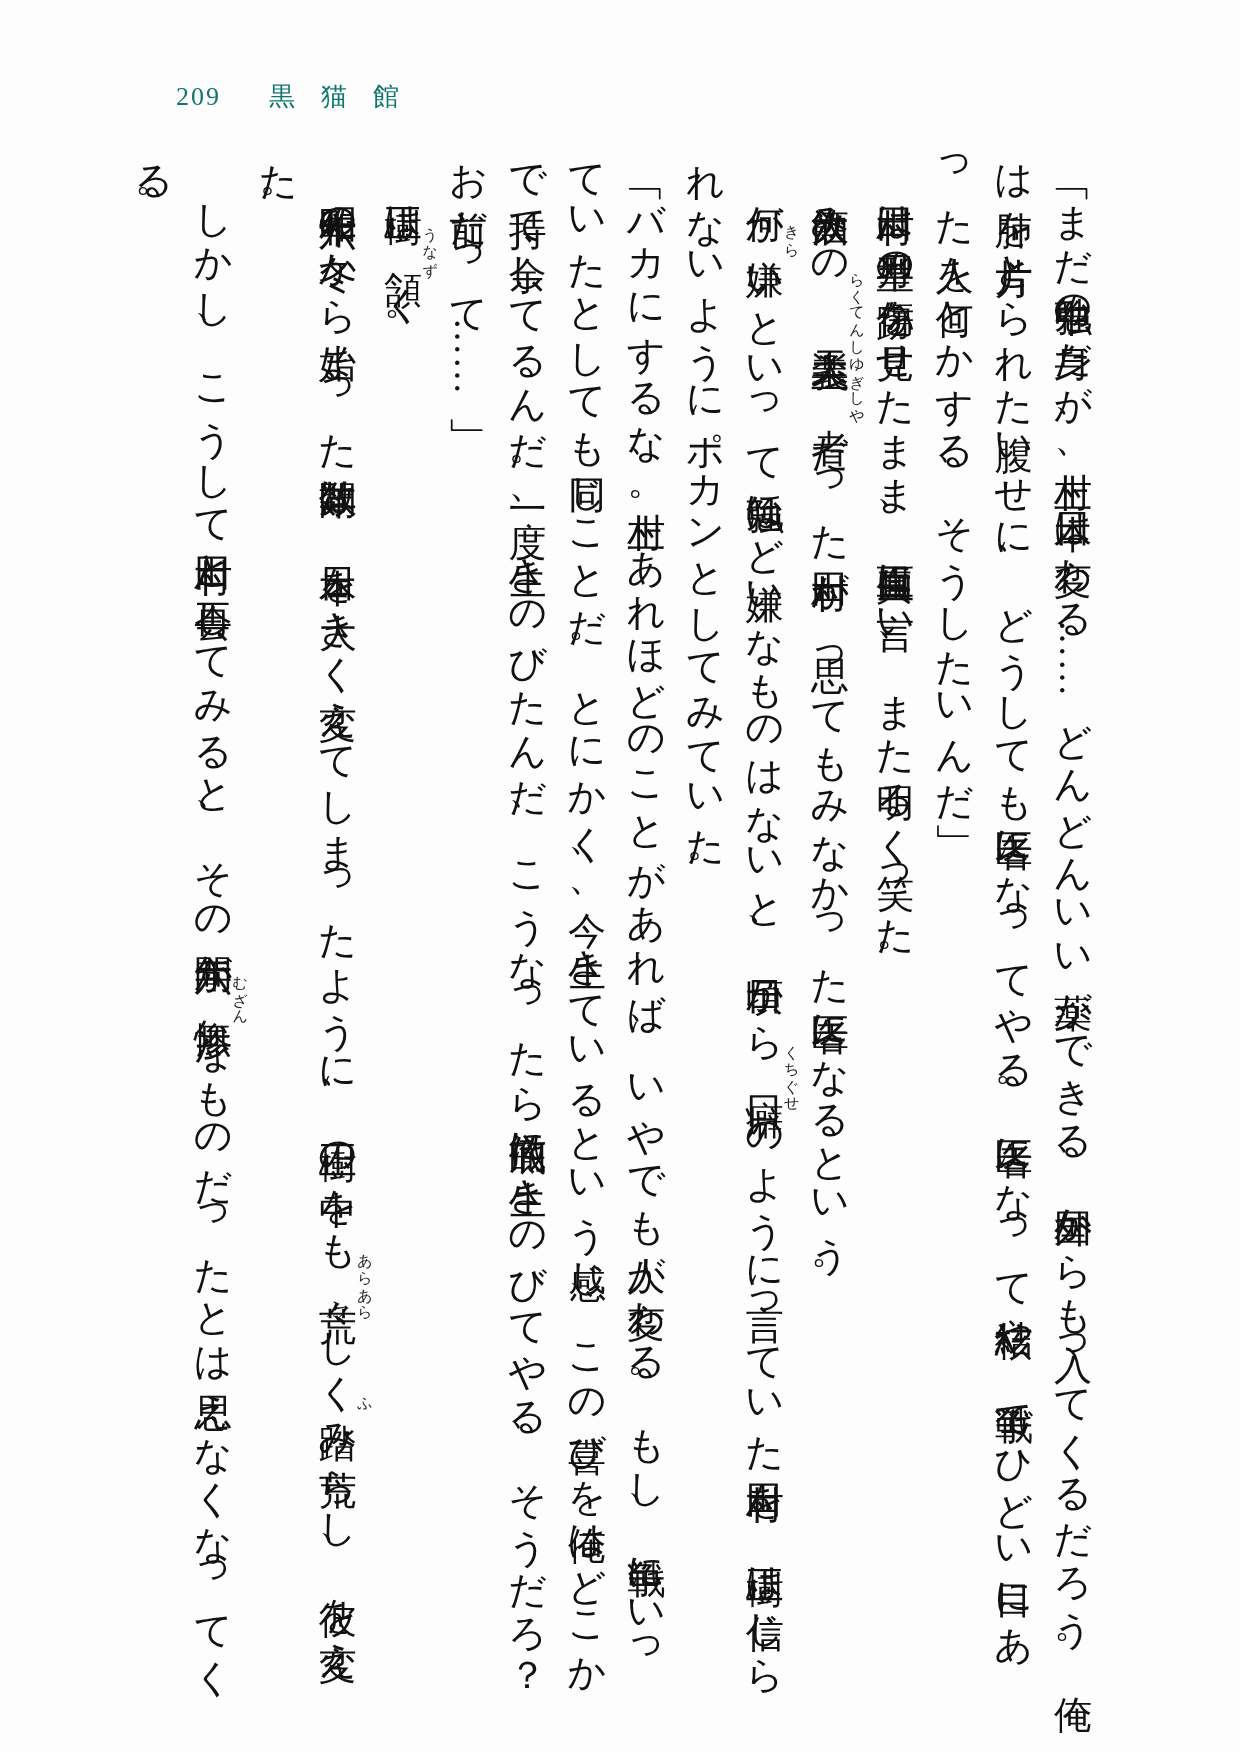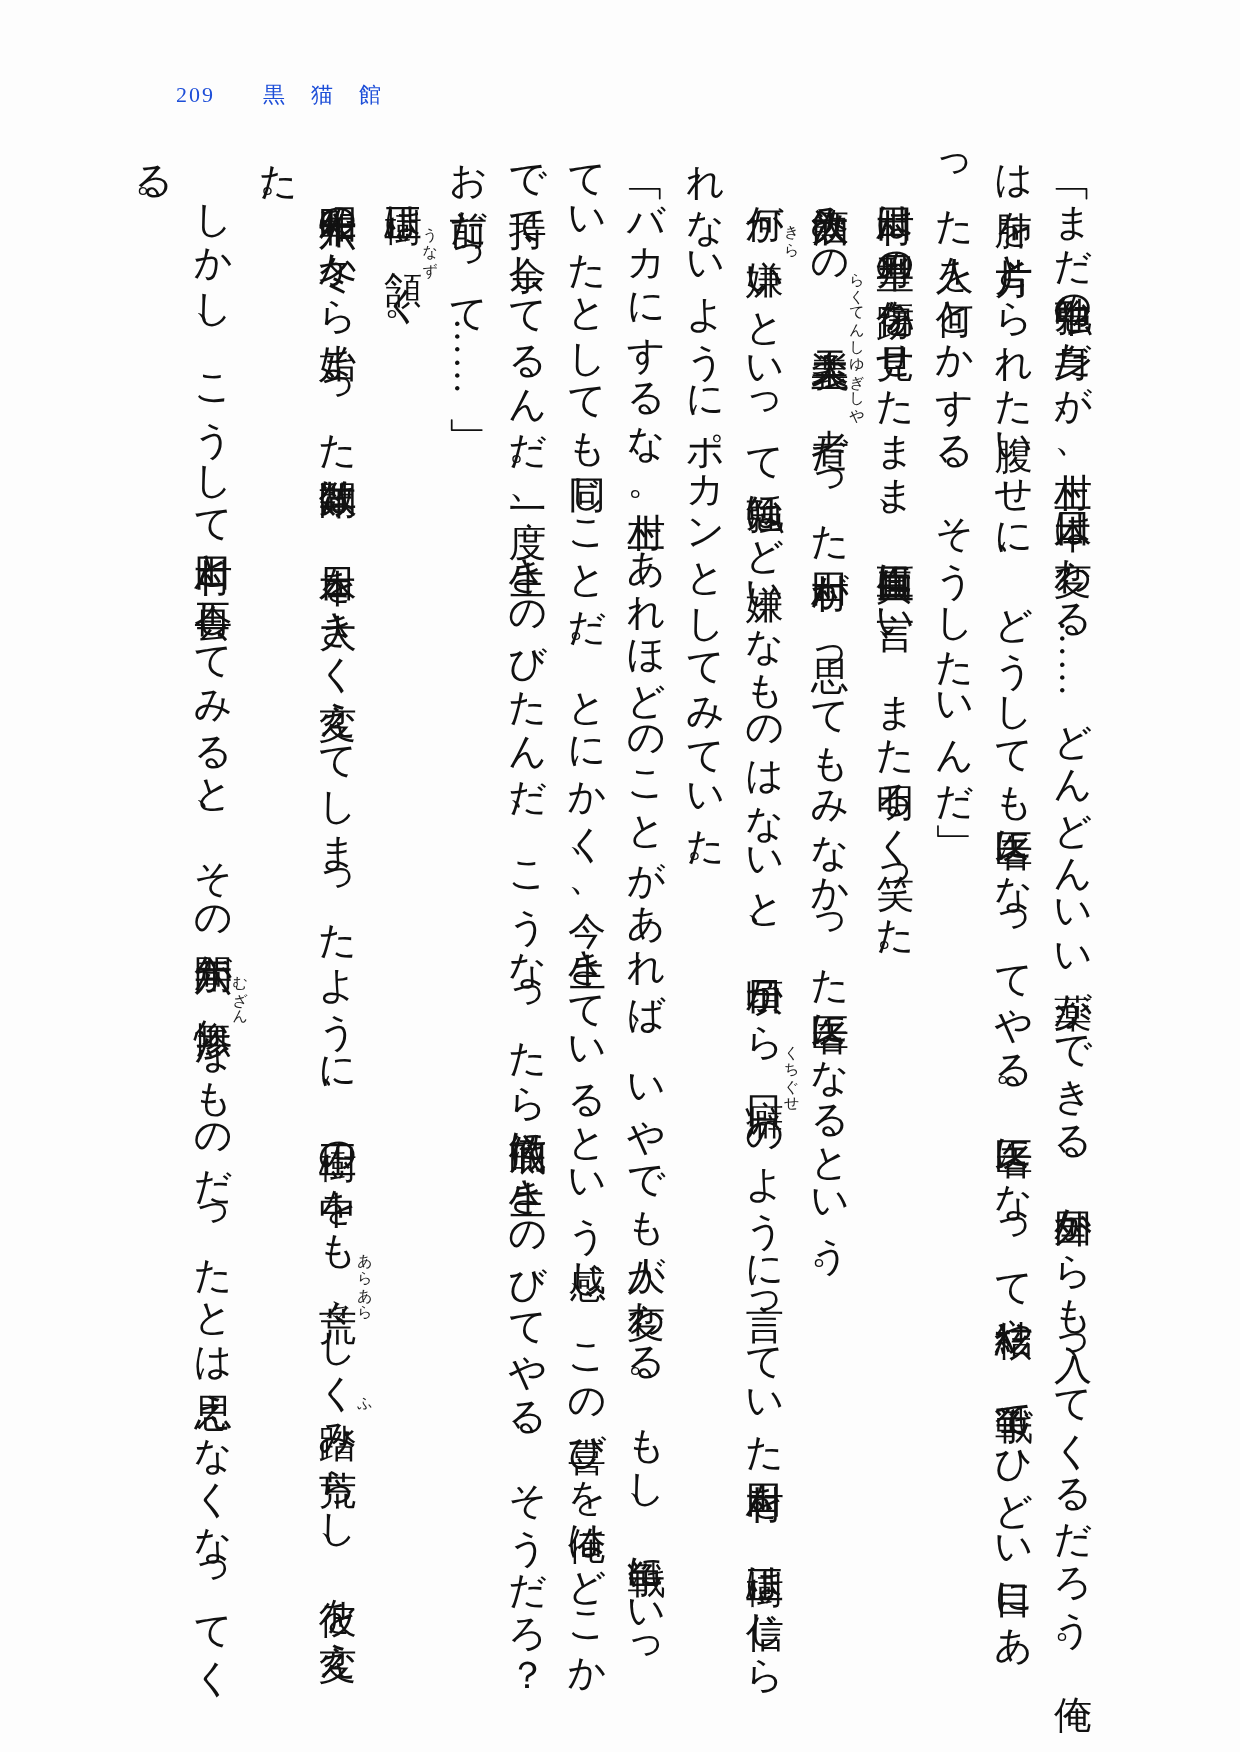--- a/index.html
+++ b/index.html
@@ -15,24 +15,24 @@
     background: #fdfdfd;
     overflow: hidden;
     font-family: "Liberation Serif", "DejaVu Serif", serif;
     color: #121212;
   }
   
   .running-head {
     position: absolute;
     top: 84px;
     left: 176px;
-    font-size: 22px;
+    font-size: 26px;
     line-height: 1;
     white-space: nowrap;
-    color: #1d4ed8;
+    color: #0f766e;
   }
   .running-head .page-number {
     letter-spacing: 2px;
   }
   .running-head .book-title {
     margin-left: 48px;
     letter-spacing: 26px;
   }
   
   .text-block {

